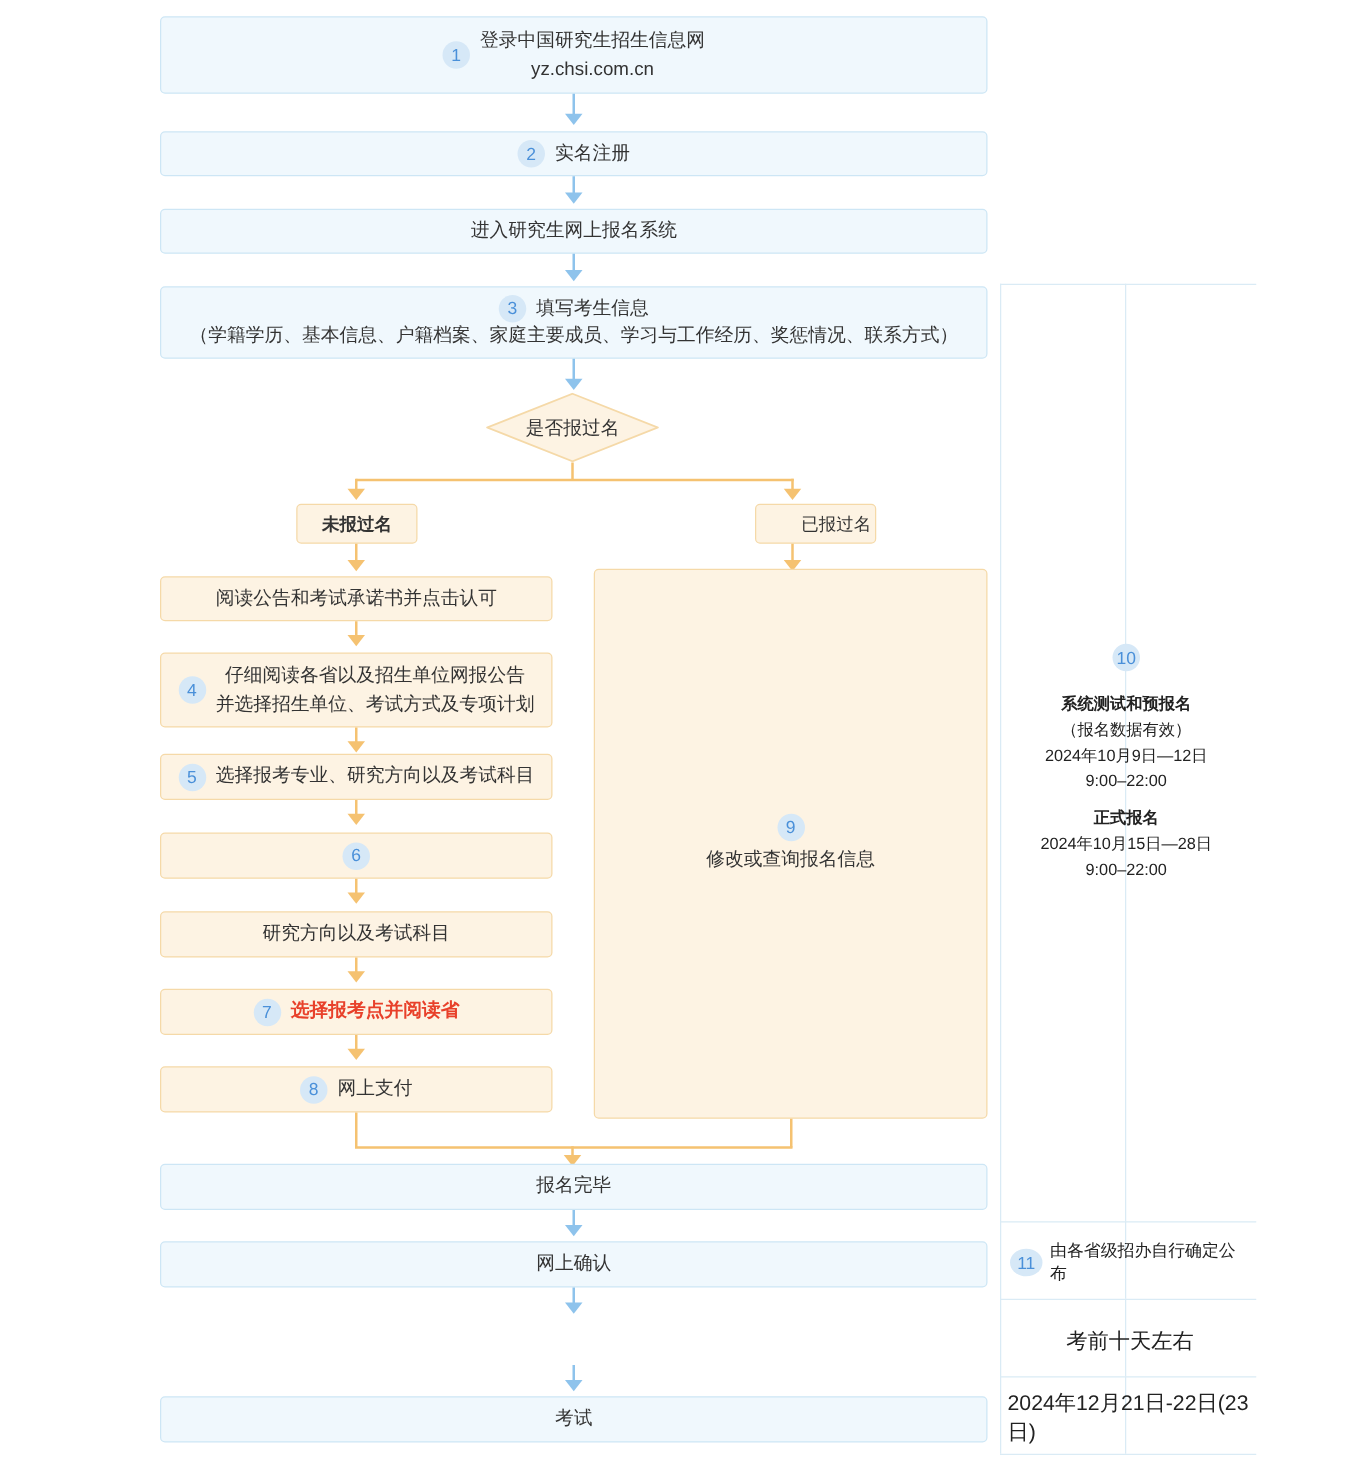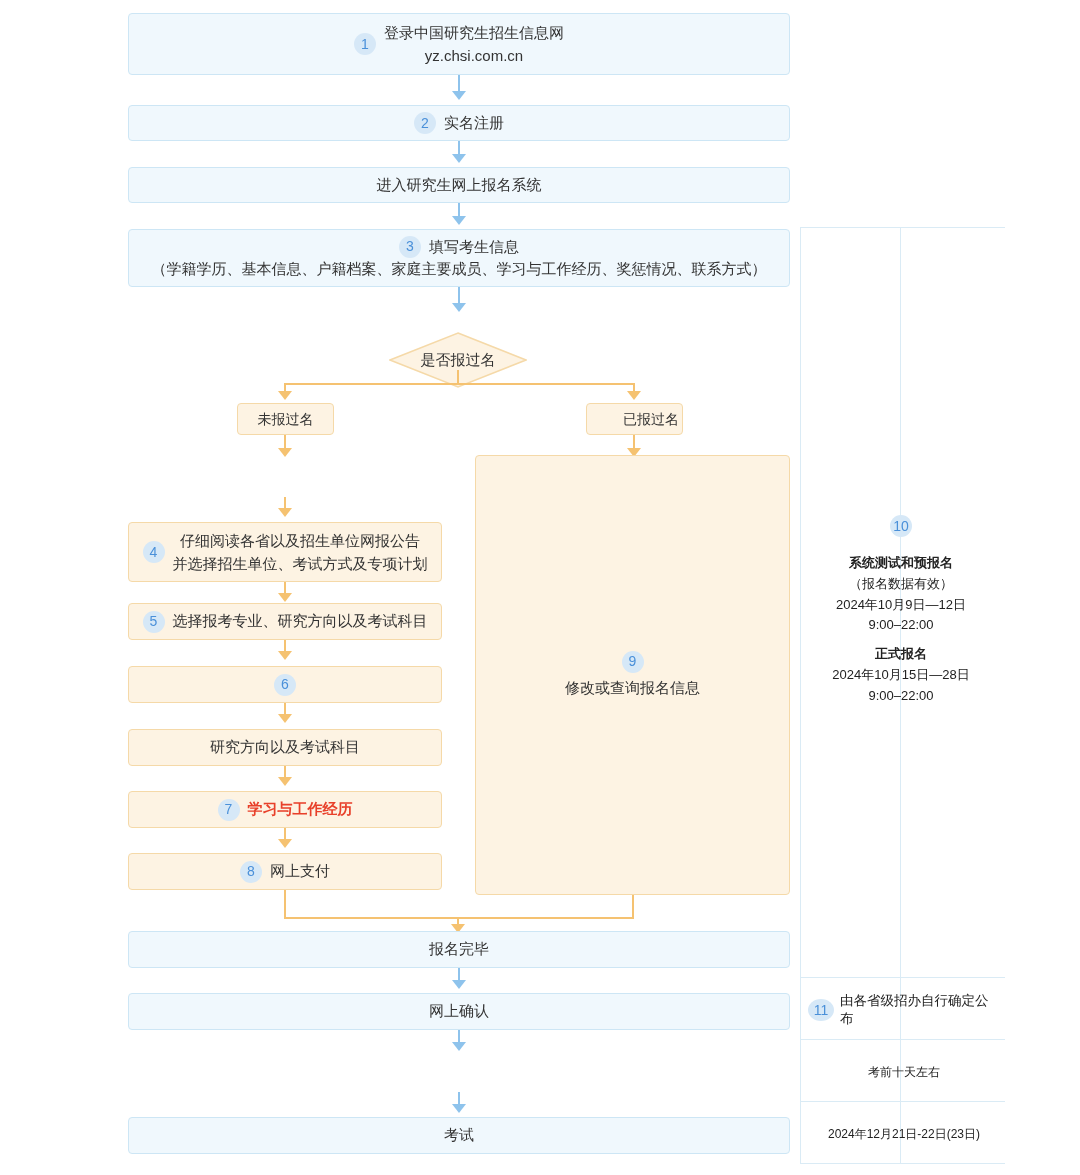--- a/index.html
+++ b/index.html
@@ -98,21 +98,21 @@
   }
   .ann .t{font-weight:bold;margin-top:16px;}
   .ann-row{
     position:absolute;
     display:flex;align-items:center;justify-content:center;gap:6px;
     font-size:13.5px;color:#222222;
   }
   .ann-center{
     position:absolute;
     display:flex;align-items:center;justify-content:center;
-    font-size:12px;color:#222222;
+    font-size:17px;color:#222222;
   }
   .ann-bold{font-weight:normal;}
 </style>
 </head>
 <body>
 
 <div class="canvas">
 
   <div class="rule-h" style="left:800px;top:227px;width:205px;"></div>
   <div class="rule-v" style="left:900px;top:227px;height:750px;"></div>
@@ -157,46 +157,49 @@
       <span class="inner">
         <span class="badge">3</span>
         <span>填写考生信息</span>
       </span>
       <span>（学籍学历、基本信息、户籍档案、家庭主要成员、学习与工作经历、奖惩情况、联系方式）</span>
     </div>
   </div>
   <div class="vline" style="left:458px;top:287px;height:20px;"></div>
   <div class="arrow" style="left:452px;top:303px;"></div>
 
-  <div class="diamond" style="left:389px;top:332px;width:138px;height:56px;align-items:center;">
+  <div class="diamond" style="left:389px;top:314px;width:138px;height:56px;align-items:center;">
     <svg class="dshape" viewBox="0 0 138 56" preserveAspectRatio="none">
       <polygon points="69,1 137,28 69,55 1,28" fill="#fdf3e3" stroke="#f5d9a8" stroke-width="1.5"></polygon>
     </svg>
     <span class="dtext">是否报过名</span>
   </div>
 
   <div class="vline o" style="left:457px;top:370px;height:14px;"></div>
   <div class="hline" style="left:285px;top:383px;width:350px;"></div>
   <div class="vline o" style="left:284px;top:383px;height:12px;"></div>
   <div class="arrow o" style="left:278px;top:391px;"></div>
   <div class="vline o" style="left:633px;top:383px;height:12px;"></div>
   <div class="arrow o" style="left:627px;top:391px;"></div>
 
-  <div class="node orange-sm" style="left:237px;top:403px;width:97px;height:32px;">
+  <div class="node orange-sm" style="left:237px;top:403px;width:97px;height:32px;font-weight:bold;">
     <span>未报过名</span>
   </div>
-  <div class="node orange-sm" style="left:586px;top:403px;width:97px;height:32px;padding-left:33px;">
+  <div class="node orange-sm" style="left:604px;top:403px;width:97px;height:32px;padding-left:33px;">
     <span>已报过名</span>
   </div>
 
   <div class="vline o" style="left:284px;top:435px;height:17px;"></div>
   <div class="arrow o" style="left:278px;top:448px;"></div>
   <div class="vline o" style="left:633px;top:435px;height:17px;"></div>
   <div class="arrow o" style="left:627px;top:448px;"></div>
 
+  <div class="node orange" style="left:128px;top:461px;width:314px;height:36px;">
+    <span>阅读公告和考试承诺书并点击认可</span>
+  </div>
   <div class="vline o" style="left:284px;top:497px;height:15px;"></div>
   <div class="arrow o" style="left:278px;top:508px;"></div>
 
   <div class="node orange" style="left:128px;top:522px;width:314px;height:60px;">
     <div class="inner">
       <span class="badge">4</span>
       <span class="lines">
         <span>仔细阅读各省以及招生单位网报公告</span>
         <span>并选择招生单位、考试方式及专项计划</span>
       </span>
@@ -224,21 +227,21 @@
 
   <div class="node orange" style="left:128px;top:729px;width:314px;height:37px;">
     <span>研究方向以及考试科目</span>
   </div>
   <div class="vline o" style="left:284px;top:766px;height:15px;"></div>
   <div class="arrow o" style="left:278px;top:777px;"></div>
 
   <div class="node orange" style="left:128px;top:791px;width:314px;height:37px;">
     <div class="inner">
       <span class="badge">7</span>
-      <span class="red">学习与工作经历</span>
+      <span class="red">选择报考点并阅读省</span>
     </div>
   </div>
   <div class="vline o" style="left:284px;top:828px;height:15px;"></div>
   <div class="arrow o" style="left:278px;top:839px;"></div>
 
   <div class="node orange" style="left:128px;top:853px;width:314px;height:37px;">
     <div class="inner">
       <span class="badge">8</span>
       <span>网上支付</span>
     </div>

